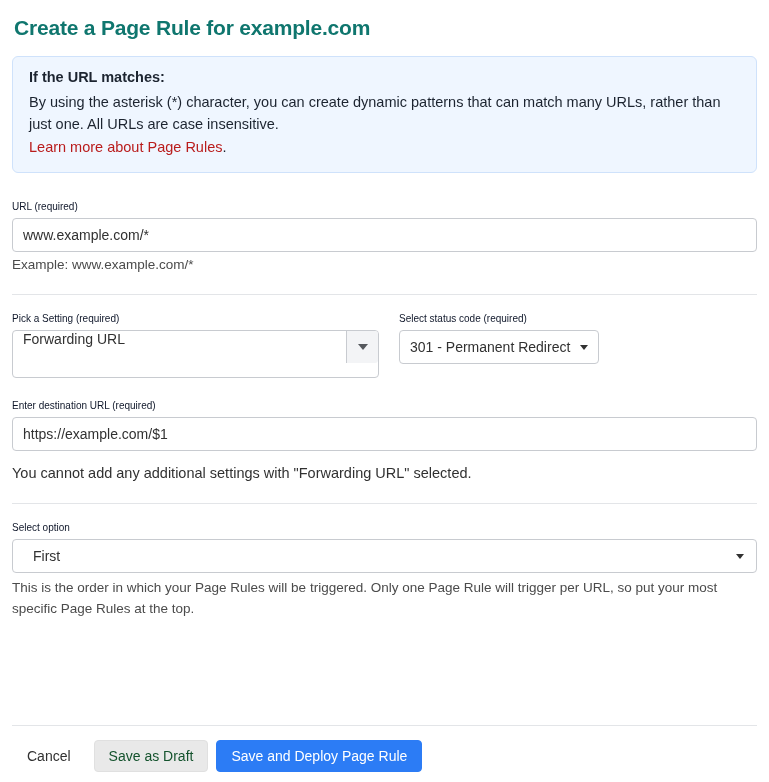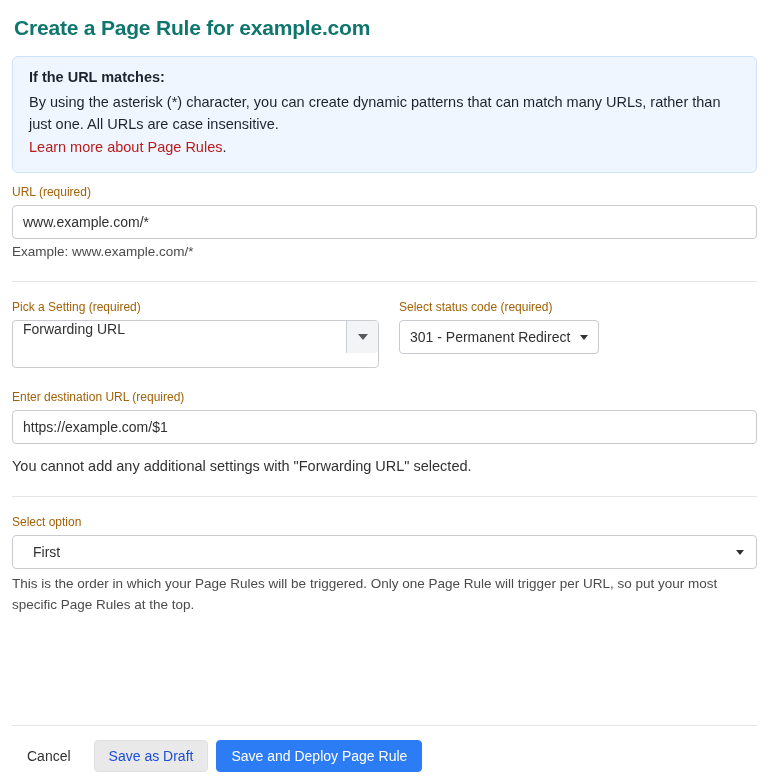--- a/index.html
+++ b/index.html
@@ -24,40 +24,40 @@
     font-weight: bold;
     color: #0f766e;
     margin: 6px 0 16px 2px;
     letter-spacing: -0.2px;
   }
   .info-box {
     background: #eff6ff;
     border: 1px solid #cfe2fb;
     border-radius: 6px;
     padding: 12px 16px 14px 16px;
-    margin-bottom: 12px;
+    margin-bottom: 28px;
   }
   .info-title {
     font-size: 14.5px;
     font-weight: bold;
     color: #1c2430;
     margin-bottom: 6px;
   }
   .info-text {
     font-size: 14.5px;
     line-height: 1.55;
     color: #1c2430;
   }
   .info-link {
     color: #b91c1c;
     cursor: pointer;
   }
   .field-label {
-    font-size: 12px;
-    color: #a16207;
+    font-size: 10px;
+    color: #0f172a;
     margin-bottom: 6px;
   }
   .text-input {
     width: 100%;
     height: 34px;
     border: 1px solid #c8cbd0;
     border-radius: 4px;
     padding: 16px 10px;
     font-size: 14px;
     font-family: "Liberation Sans", sans-serif;
@@ -185,21 +185,21 @@
     display: inline-flex;
     align-items: center;
   }
   .btn-plain {
     background: #ffffff;
     color: #313131;
     border-color: #ffffff;
   }
   .btn-grey {
     background: #e9e9e9;
-    color: #1d4ed8;
+    color: #14532d;
     border-color: #e0e0e0;
   }
   .btn-primary {
     background: #2c7cf5;
     color: #ffffff;
     border-color: #2c7cf5;
     font-weight: normal;
   }
   .mt22 { margin-top: 22px; }
 </style>

